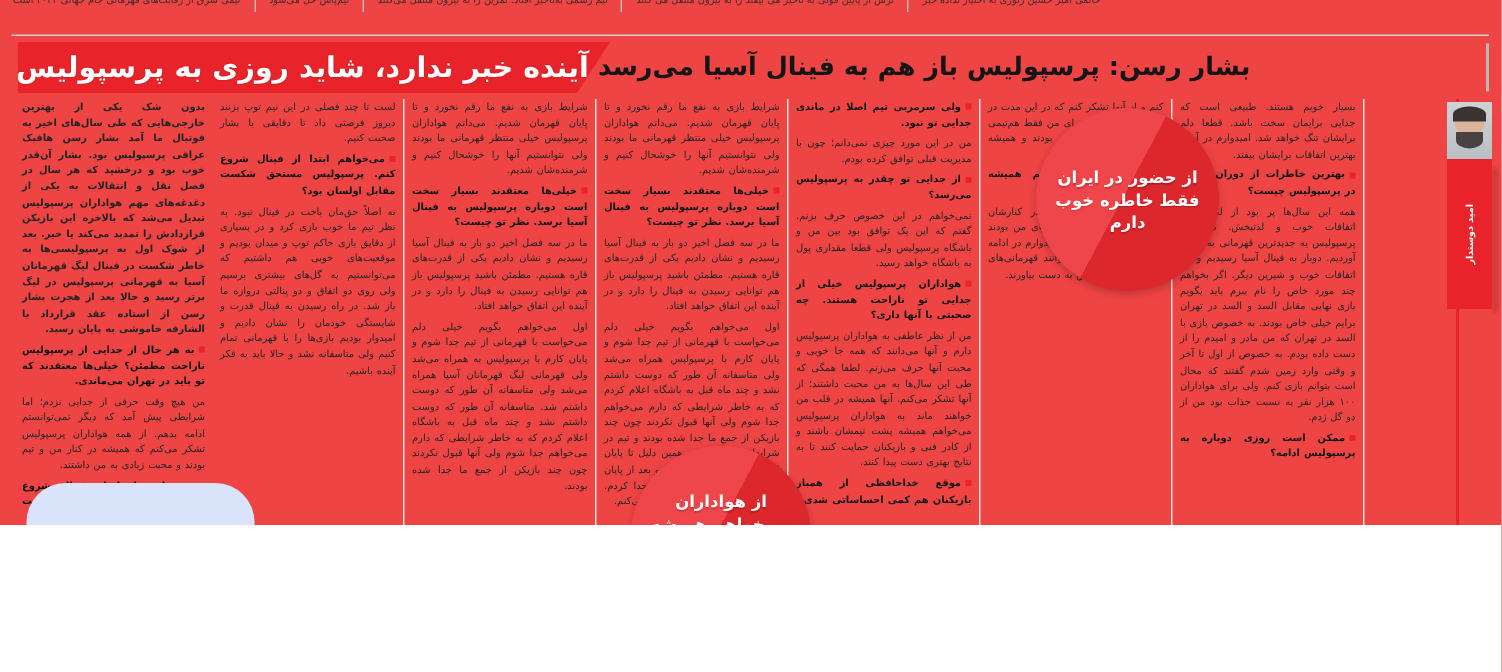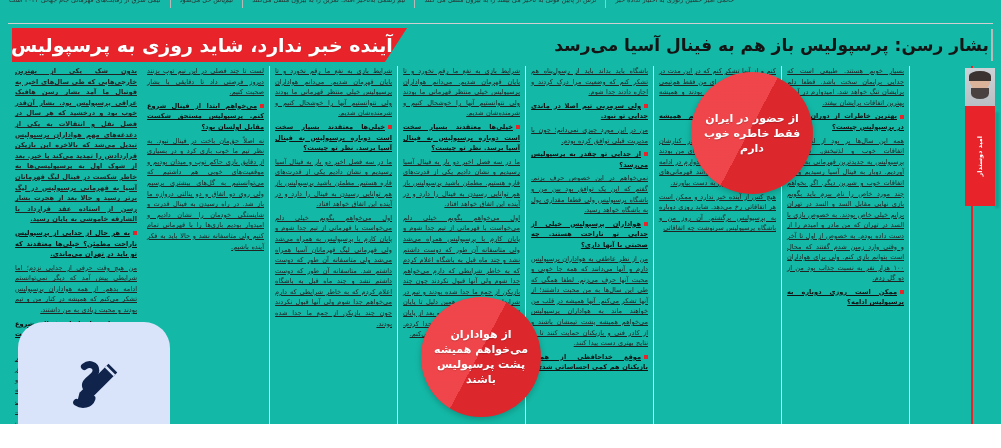--- a/index.html
+++ b/index.html
@@ -3,21 +3,21 @@
 <meta charset="utf-8">
 <title>Newspaper Page</title>
 <style>
   html,body{margin:0;padding:0;}
   body{
     width:1001px;height:448px;overflow:hidden;
     background:#ffffff;
     font-family:"DejaVu Sans","Liberation Sans",sans-serif;
     direction:rtl;
   }
-  #page{position:relative;width:1001px;height:424px;overflow:hidden;background:#14b8a6;}
+  #page{position:relative;width:1001px;height:350px;overflow:hidden;background:#ef4444;}
 
   
   .top-strip{
     position:absolute;top:0;left:0;width:1001px;height:19px;
     display:flex;flex-direction:row-reverse;align-items:flex-start;
     overflow:hidden;
   }
   .top-item{
     font-size:6.5px;line-height:10px;color:#2a2a2a;
     white-space:nowrap;padding:0 9px;opacity:.92;
@@ -39,21 +39,21 @@
     clip-path:polygon(0 0,100% 0,calc(100% - 22px) 100%,0 100%);
     display:flex;align-items:center;justify-content:center;
   }
   .banner-red span{
     color:#fff;font-weight:bold;font-size:19px;letter-spacing:-.4px;
     text-shadow:0 0 1px rgba(0,0,0,.25);
     white-space:nowrap;padding-left:16px;
   }
   .banner-white{
     position:absolute;top:0;right:0;width:590px;height:34px;
-    display:flex;align-items:center;justify-content:flex-start;
+    display:flex;align-items:center;justify-content:flex-end;
   }
   .banner-white span{
     color:#151515;font-weight:bold;font-size:17px;letter-spacing:-.3px;white-space:nowrap;
   }
   .banner-edge{
     position:absolute;top:29px;left:991px;width:2px;height:32px;background:#b9b9b9;
   }
 
   
   .body{
@@ -66,21 +66,20 @@
     padding:0 5px;
     box-sizing:border-box;
   }
   .col + .col{border-right:1px solid #e2e2e2;}
   .col p{
     margin:0 0 3px 0;
     font-size:6.6px;line-height:10.6px;
     color:#232323;text-align:justify;
     text-justify:inter-word;
     word-spacing:.4px;
-    text-decoration:underline;
   }
   .col p.q{
     font-weight:bold;color:#111;
   }
   .col p.q::before{
     content:"";display:inline-block;width:4px;height:4px;
     background:#e8232a;margin-left:3px;vertical-align:middle;
   }
   .col p.lead{font-weight:bold;}
 
@@ -210,35 +209,33 @@
     </div>
 
     <div class="col" style="width:128px">
       <p>شرایط بازی به نفع ما رقم نخورد و تا پایان قهرمان شدیم. می‌دانم هواداران پرسپولیس خیلی منتظر قهرمانی ما بودند ولی نتوانستیم آنها را خوشحال کنیم و شرمنده‌شان شدیم.</p>
       <p class="q">خیلی‌ها معتقدند بسیار سخت است دوباره پرسپولیس به فینال آسیا برسد. نظر تو چیست؟</p>
       <p>ما در سه فصل اخیر دو بار به فینال آسیا رسیدیم و نشان دادیم یکی از قدرت‌های قاره هستیم. مطمئن باشید پرسپولیس باز هم توانایی رسیدن به فینال را دارد و در آینده این اتفاق خواهد افتاد.</p>
       <p>اول می‌خواهم بگویم خیلی دلم می‌خواست با قهرمانی از تیم جدا شوم و پایان کارم با پرسپولیس همراه می‌شد ولی متاسفانه آن طور که دوست داشتم نشد و چند ماه قبل به باشگاه اعلام کردم که به خاطر شرایطی که دارم می‌خواهم جدا شوم ولی آنها قبول نکردند چون چند بازیکن از جمع ما جدا شده بودند و تیم در شرایط خوبی نبود. به همین دلیل تا پایان لیگ برتر و فینال آسیا ماندم و بعد از پایان لیگ قهرمانان آسیا مسیرم را جدا کردم. از همه آنها بابت همه چیز تشکر می‌کنم.</p>
     </div>
 
     <div class="col" style="width:128px">
-      <p>باشگاه باید بداند باید از رسول‌پناه هم تشکر کنم که وضعیت مرا درک کردند و اجازه دادند جدا شوم.</p>
       <p class="q">ولی سرمربی تیم اصلا در ماندی جدایی تو نبود.</p>
       <p>من در این مورد چیزی نمی‌دانم؛ چون با مدیریت قبلی توافق کرده بودم.</p>
       <p class="q">از جدایی تو چقدر به پرسپولیس می‌رسد؟</p>
       <p>نمی‌خواهم در این خصوص حرف بزنم. گفتم که این یک توافق بود بین من و باشگاه پرسپولیس ولی قطعا مقداری پول به باشگاه خواهد رسید.</p>
       <p class="q">هواداران پرسپولیس خیلی از جدایی تو ناراحت هستند. چه صحبتی با آنها داری؟</p>
       <p>من از نظر عاطفی به هواداران پرسپولیس دارم و آنها می‌دانند که همه جا خوبی و محبت آنها حرف می‌زنم. لطفا همگی که طی این سال‌ها به من محبت داشتند؛ از آنها تشکر می‌کنم. آنها همیشه در قلب من خواهند ماند به هواداران پرسپولیس می‌خواهم همیشه پشت تیمشان باشند و از کادر فنی و بازیکنان حمایت کنند تا به نتایج بهتری دست پیدا کنند.</p>
       <p class="q">موقع خداحافظی از همباز بازیکنان هم کمی احساساتی شدی.</p>
     </div>
 
     <div class="col" style="width:128px">
       <p>کنم و از آنها تشکر کنم که در این مدت در کنار من بودند. آنها برای من فقط هم‌تیمی نبودند بلکه مثل برادرانم بودند و همیشه در قلب من جا دارند.</p>
       <p class="q">از هواداران می‌خواهم همیشه پشت پرسپولیس باشند.</p>
       <p>خب من چند سال عالی در کنارشان داشتم. آنها دوستان خوبی برای من بودند و همیشه کنار هم بودیم. امیدوارم در ادامه مسیر موفق باشند و بتوانند قهرمانی‌های بیشتری با پرسپولیس به دست بیاورند.</p>
-      <p>هیچ کس از آینده خبر ندارد و ممکن است هر اتفاقاتی رخ می‌دهد. شاید روزی دوباره به پرسپولیس برگشتم. آن روز من و باشگاه پرسپولیس سرنوشت چه اتفاقاتی</p>
     </div>
 
     <div class="col" style="width:128px">
       <p>بسیار خوبم هستند. طبیعی است که جدایی برایمان سخت باشد. قطعا دلم برایشان تنگ خواهد شد. امیدوارم در آینده بهترین اتفاقات برایشان بیفتد.</p>
       <p class="q">بهترین خاطرات از دوران حضور در پرسپولیس چیست؟</p>
       <p>همه این سال‌ها پر بود از لحظات و اتفاقات خوب و لذتبخش. در کنار پرسپولیس یه جدیدترین قهرمانی به دست آوردیم. دوبار به فینال آسیا رسیدیم و هم اتفاقات خوب و شیرین دیگر. اگر بخواهم چند مورد خاص را نام ببرم باید بگویم بازی نهایی مقابل السد و السد در تهران برایم خیلی خاص بودند. به خصوص بازی با السد در تهران که من مادر و امیدم را از دست داده بودم. به خصوص از اول تا آخر و وقتی وارد زمین شدم گفتند که محال است بتوانم بازی کنم. ولی برای هواداران ۱۰۰ هزار نفر به نسبت جذاب بود من از دو گل زدم.</p>
       <p class="q">ممکن است روزی دوباره به پرسپولیس ادامه؟</p>
     </div>
 
   </div>

